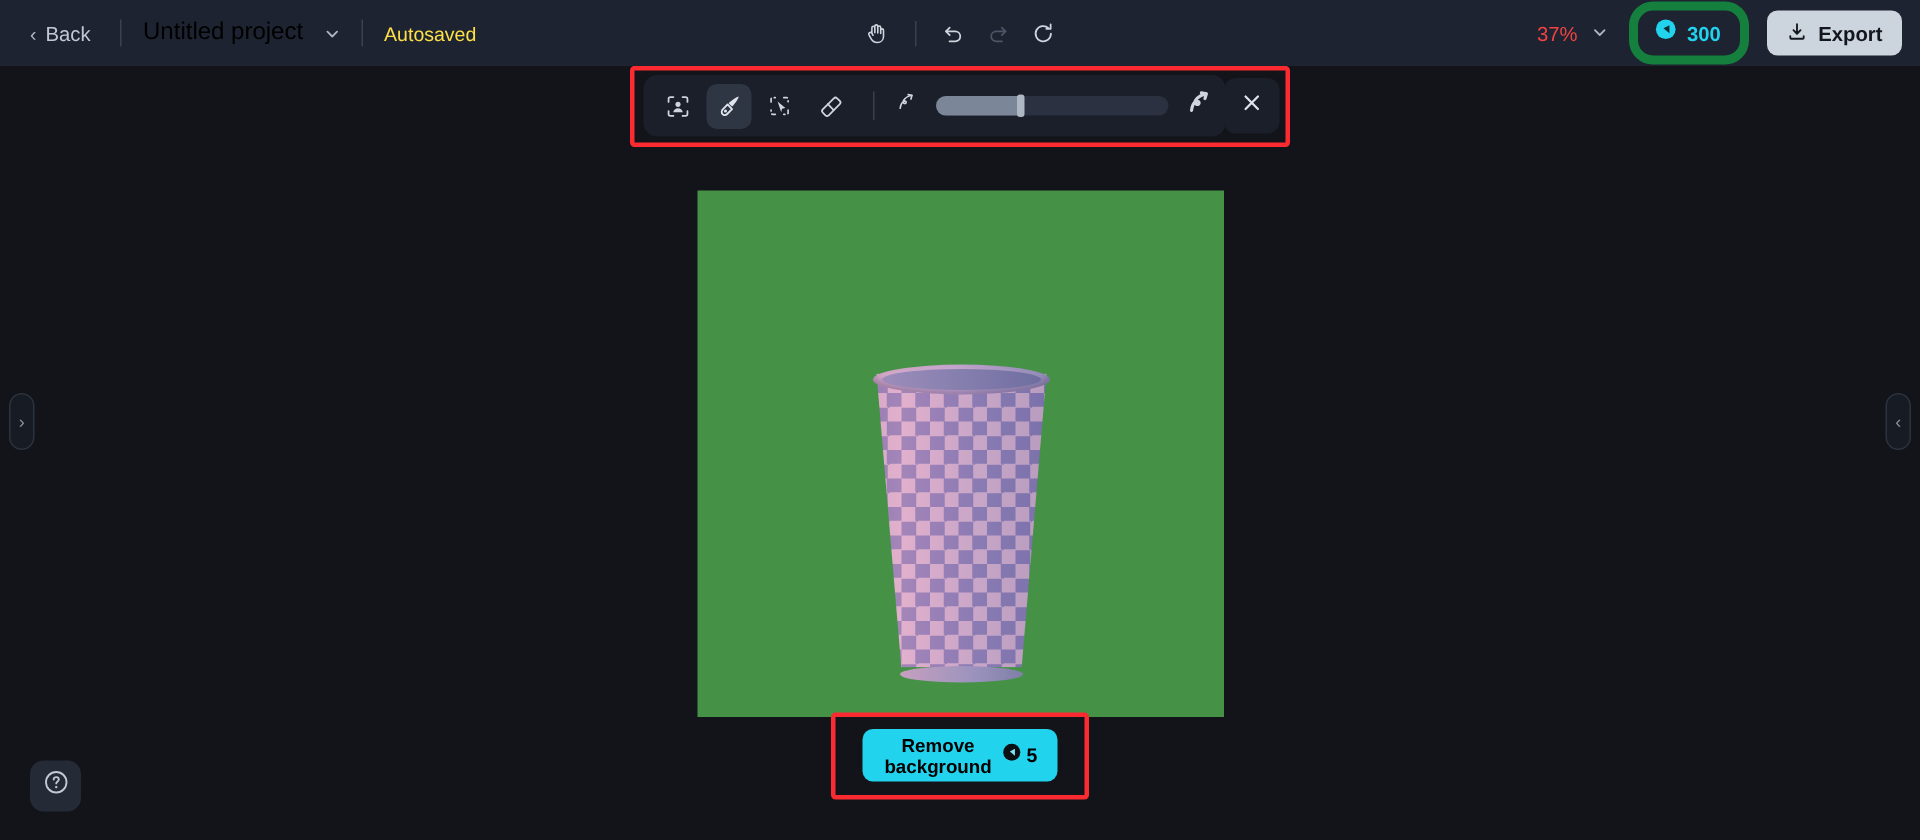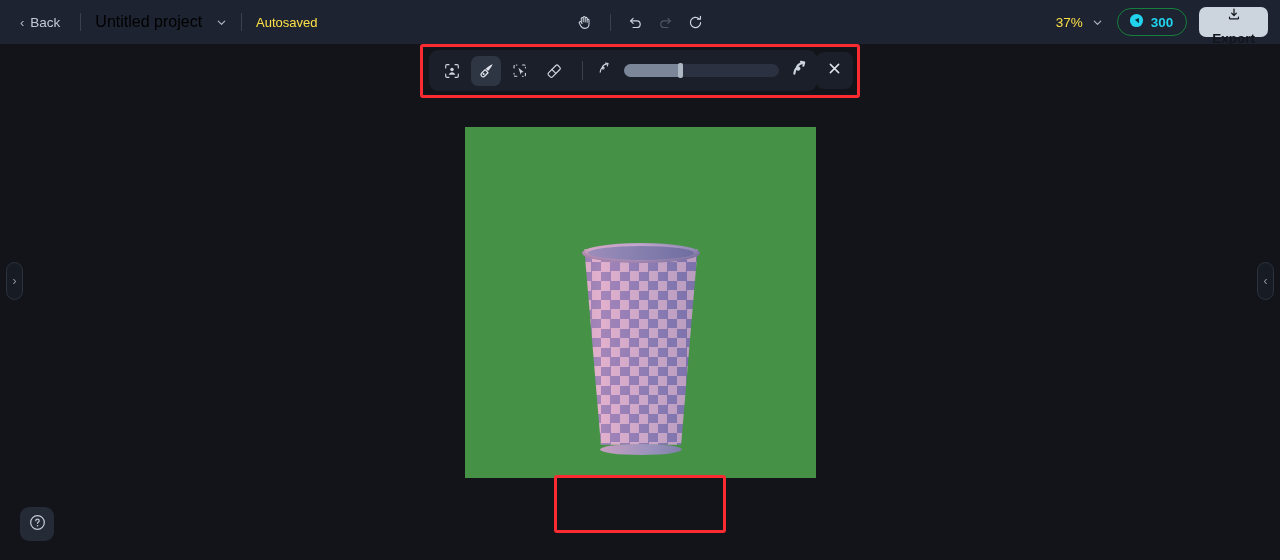--- a/index.html
+++ b/index.html
@@ -45,34 +45,34 @@
   }
   .icon-btn svg { display: block; }
   .hdr-center .vdiv2 { width: 1px; height: 17px; background: #39414f; margin: 0 10px; }
 
   .hdr-right {
     position: absolute; right: 12px; top: 0; height: 44px;
     display: flex; align-items: center; gap: 12px;
   }
   .zoom-ctl {
     display: flex; align-items: flex-end; gap: 9px;
-    color: #fde047; font-size: 13.5px; cursor: pointer; padding: 4px 2px;
+    color: #ef4444; font-size: 13.5px; cursor: pointer; padding: 4px 2px;
   }
   .zoom-ctl .caret { color: #aeb6c2; font-size: 11px; }
   .credits {
     display: flex; align-items: center; gap: 7px;
-    border: 1px solid #15803d; border-radius: 16px;
-    height: 28px; padding: 0 13px 0 11px; cursor: pointer;
+    border: 6px solid #15803d; border-radius: 16px;
+    height: 42px; padding: 0 13px 0 11px; cursor: pointer;
   }
   .credits .cnum { color: #22d3ee; font-size: 13.5px; font-weight: bold; }
   .export-btn {
     display: flex; align-items: center; gap: 7px;
     background: #ccd4de; color: #13161c;
     border-radius: 7px; height: 30px; padding: 0 13px;
-    font-size: 13.5px; font-weight: bold; cursor: pointer; flex-direction: column;
+    font-size: 13.5px; font-weight: bold; cursor: pointer;
   }
 
   
   .tb-annot {
     position: absolute; left: 420px; top: 44px;
     width: 440px; height: 54px;
     border: 3px solid #fb2b31; border-radius: 3px;
     background: #121419;
   }
   .toolbar {
@@ -333,20 +333,35 @@
   <div class="canvas-img">
     <div class="cup">
       <div class="cup-body"></div>
       <div class="cup-rim-out"></div>
       <div class="cup-rim-in"></div>
       <div class="cup-base"></div>
     </div>
   </div>
 
   <div class="rb-annot"></div>
+  <div class="remove-bg-btn">
+    <div class="rb-label">
+      <div>Remove</div>
+      <div>background</div>
+    </div>
+    <div class="rb-cost">
+      <span>
+        <svg width="13" height="13" viewBox="0 0 16 16" aria-hidden="true">
+          <circle cx="8" cy="8" r="7" fill="#0a1013"></circle>
+          <path d="M10.6 5.2 6.4 7.3l4.2 3.5z" fill="#7fe3f2"></path>
+        </svg>
+      </span>
+      <span class="num">5</span>
+    </div>
+  </div>
 
   <div class="side-handle left">
     <span>›</span>
   </div>
   <div class="side-handle right">
     <span>‹</span>
   </div>
 
   <div class="help-btn">
     <span>

